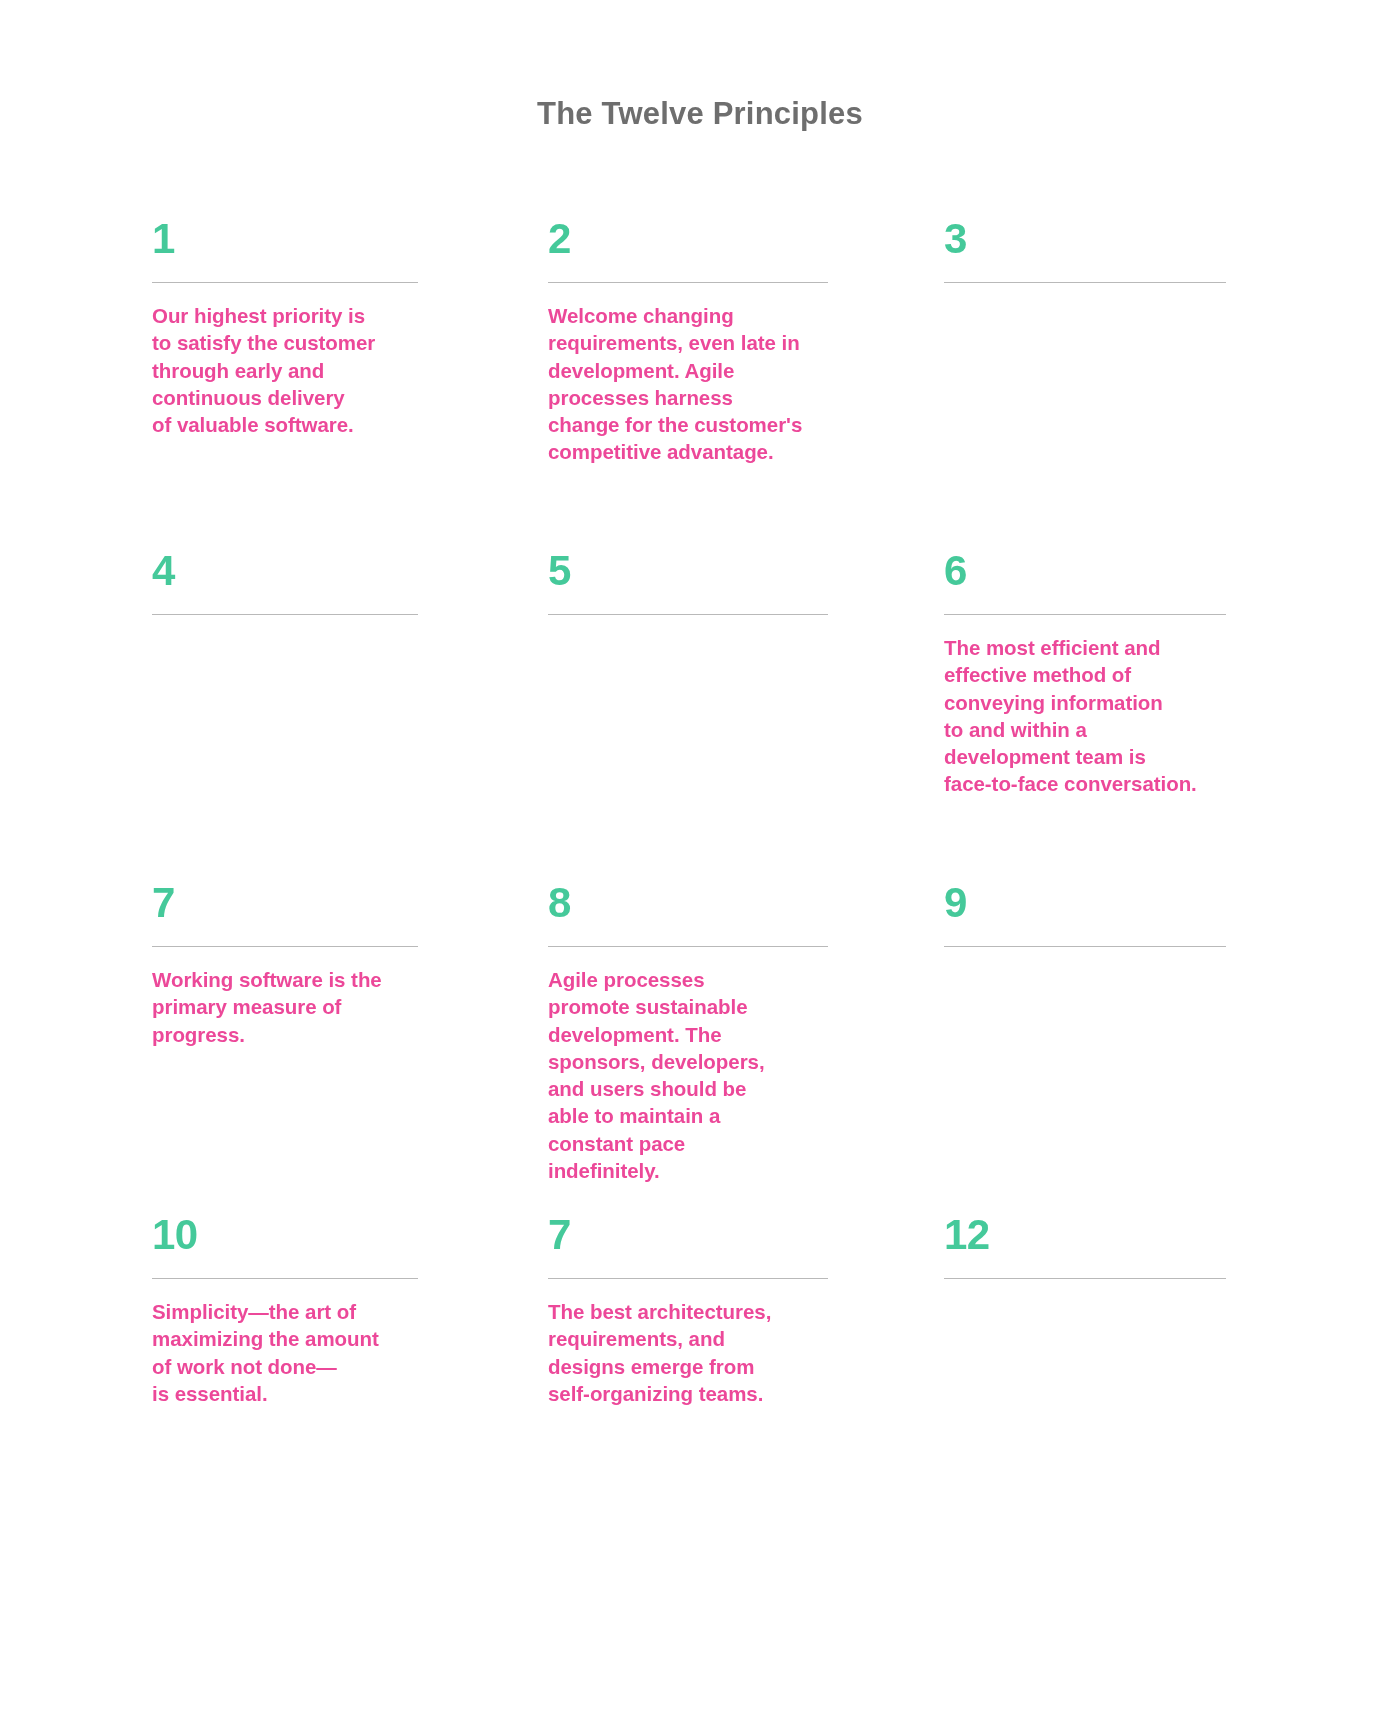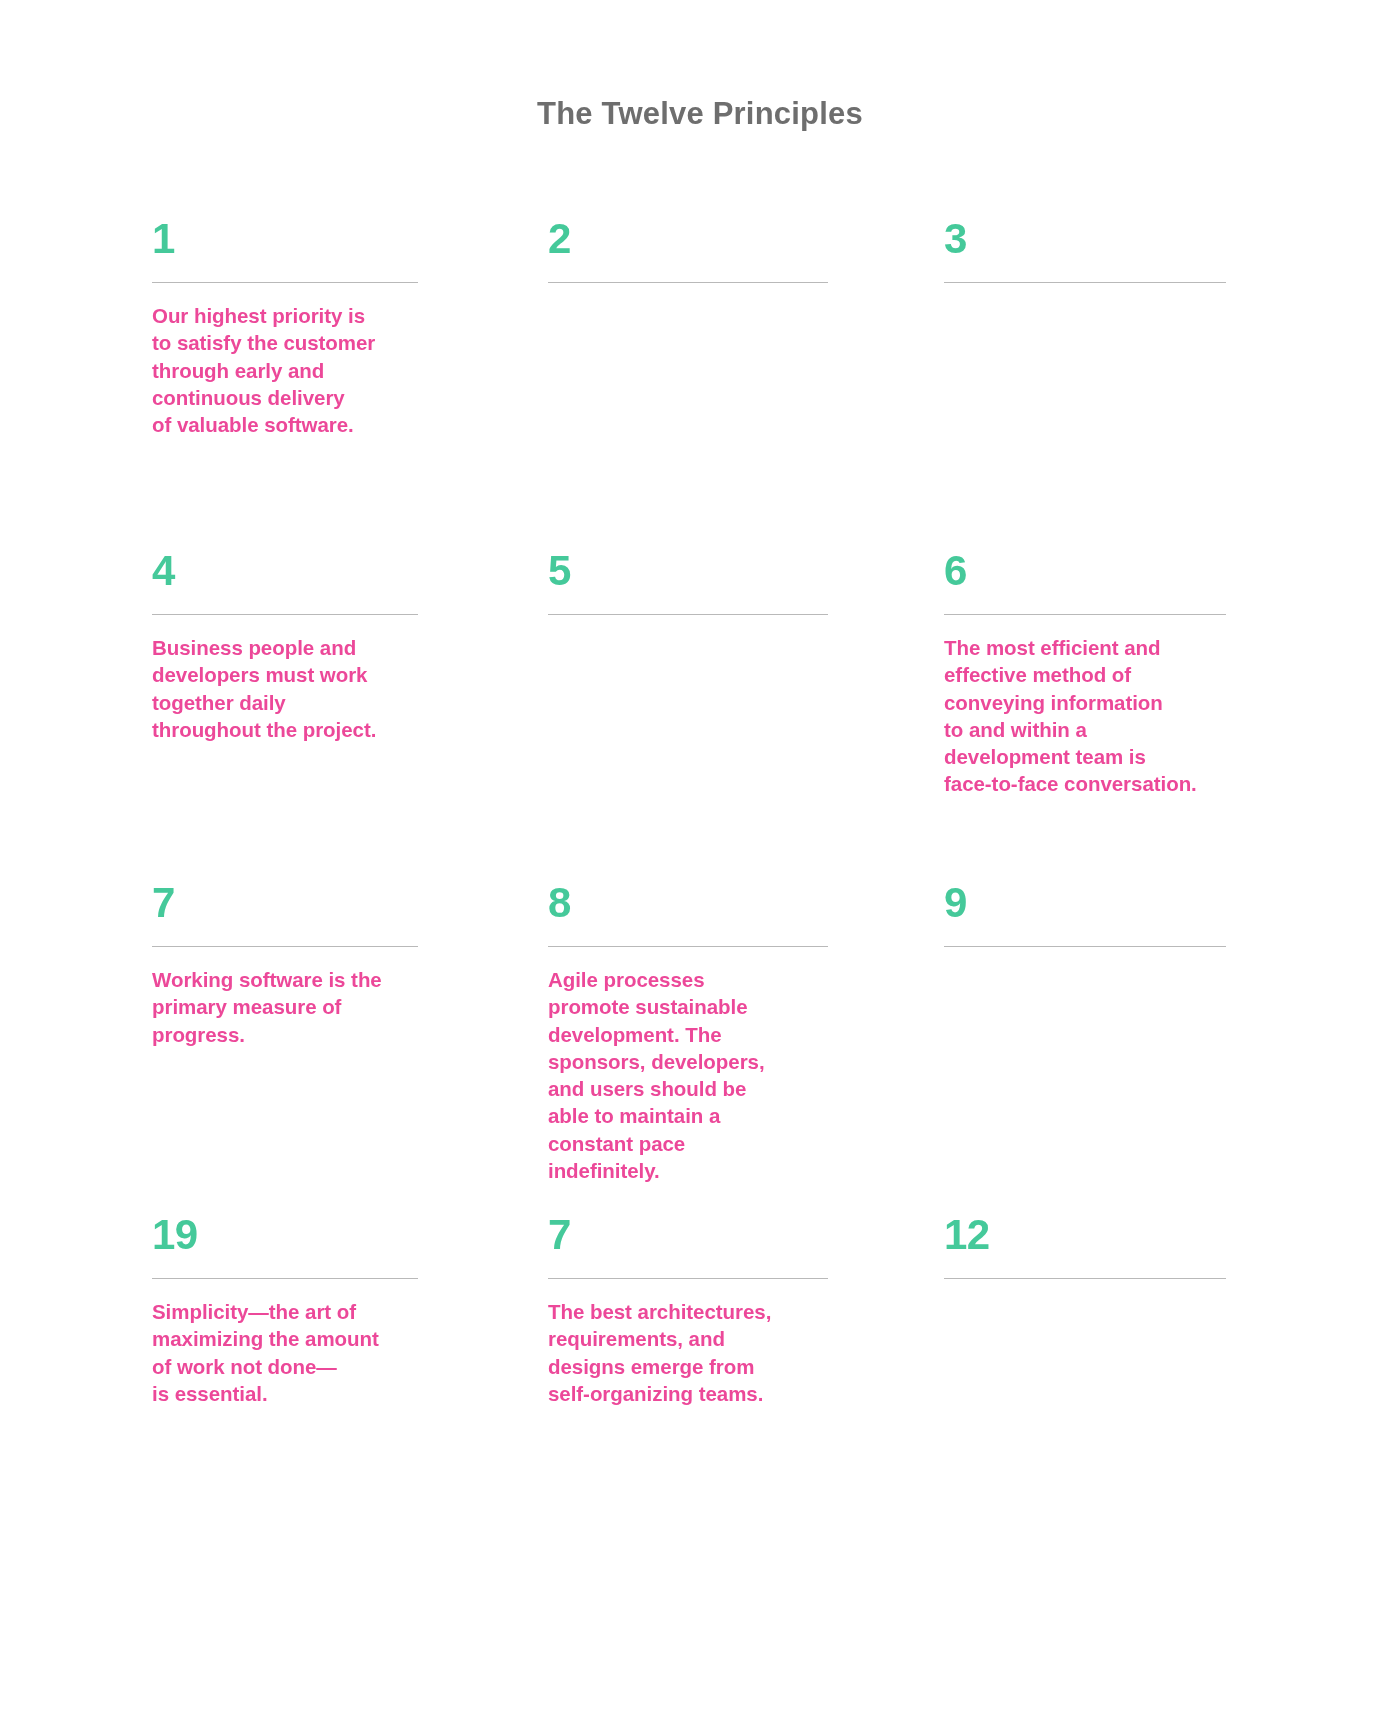--- a/index.html
+++ b/index.html
@@ -105,34 +105,36 @@
       <div class="ptext">Our highest priority is
 to satisfy the customer
 through early and
 continuous delivery
 of valuable software.</div>
     </div>
 
     <div class="principle col-1">
       <div class="pnum">2</div>
       <div class="prule"></div>
+      <div class="ptext">Welcome changing
+requirements, even late in
+development. Agile
+processes harness
+change for the customer's
+competitive advantage.</div>
     </div>
 
     <div class="principle col-2">
       <div class="pnum">3</div>
       <div class="prule"></div>
     </div>
 
     <div class="principle col-0">
       <div class="pnum">4</div>
       <div class="prule"></div>
-      <div class="ptext">Business people and
-developers must work
-together daily
-throughout the project.</div>
     </div>
 
     <div class="principle col-1">
       <div class="pnum">5</div>
       <div class="prule"></div>
     </div>
 
     <div class="principle col-2">
       <div class="pnum">6</div>
       <div class="prule"></div>
@@ -164,21 +166,21 @@
 constant pace
 indefinitely.</div>
     </div>
 
     <div class="principle col-2">
       <div class="pnum">9</div>
       <div class="prule"></div>
     </div>
 
     <div class="principle col-0 r4">
-      <div class="pnum">19</div>
+      <div class="pnum">10</div>
       <div class="prule"></div>
       <div class="ptext">Simplicity—the art of
 maximizing the amount
 of work not done—
 is essential.</div>
     </div>
 
     <div class="principle col-1 r4">
       <div class="pnum">7</div>
       <div class="prule"></div>

